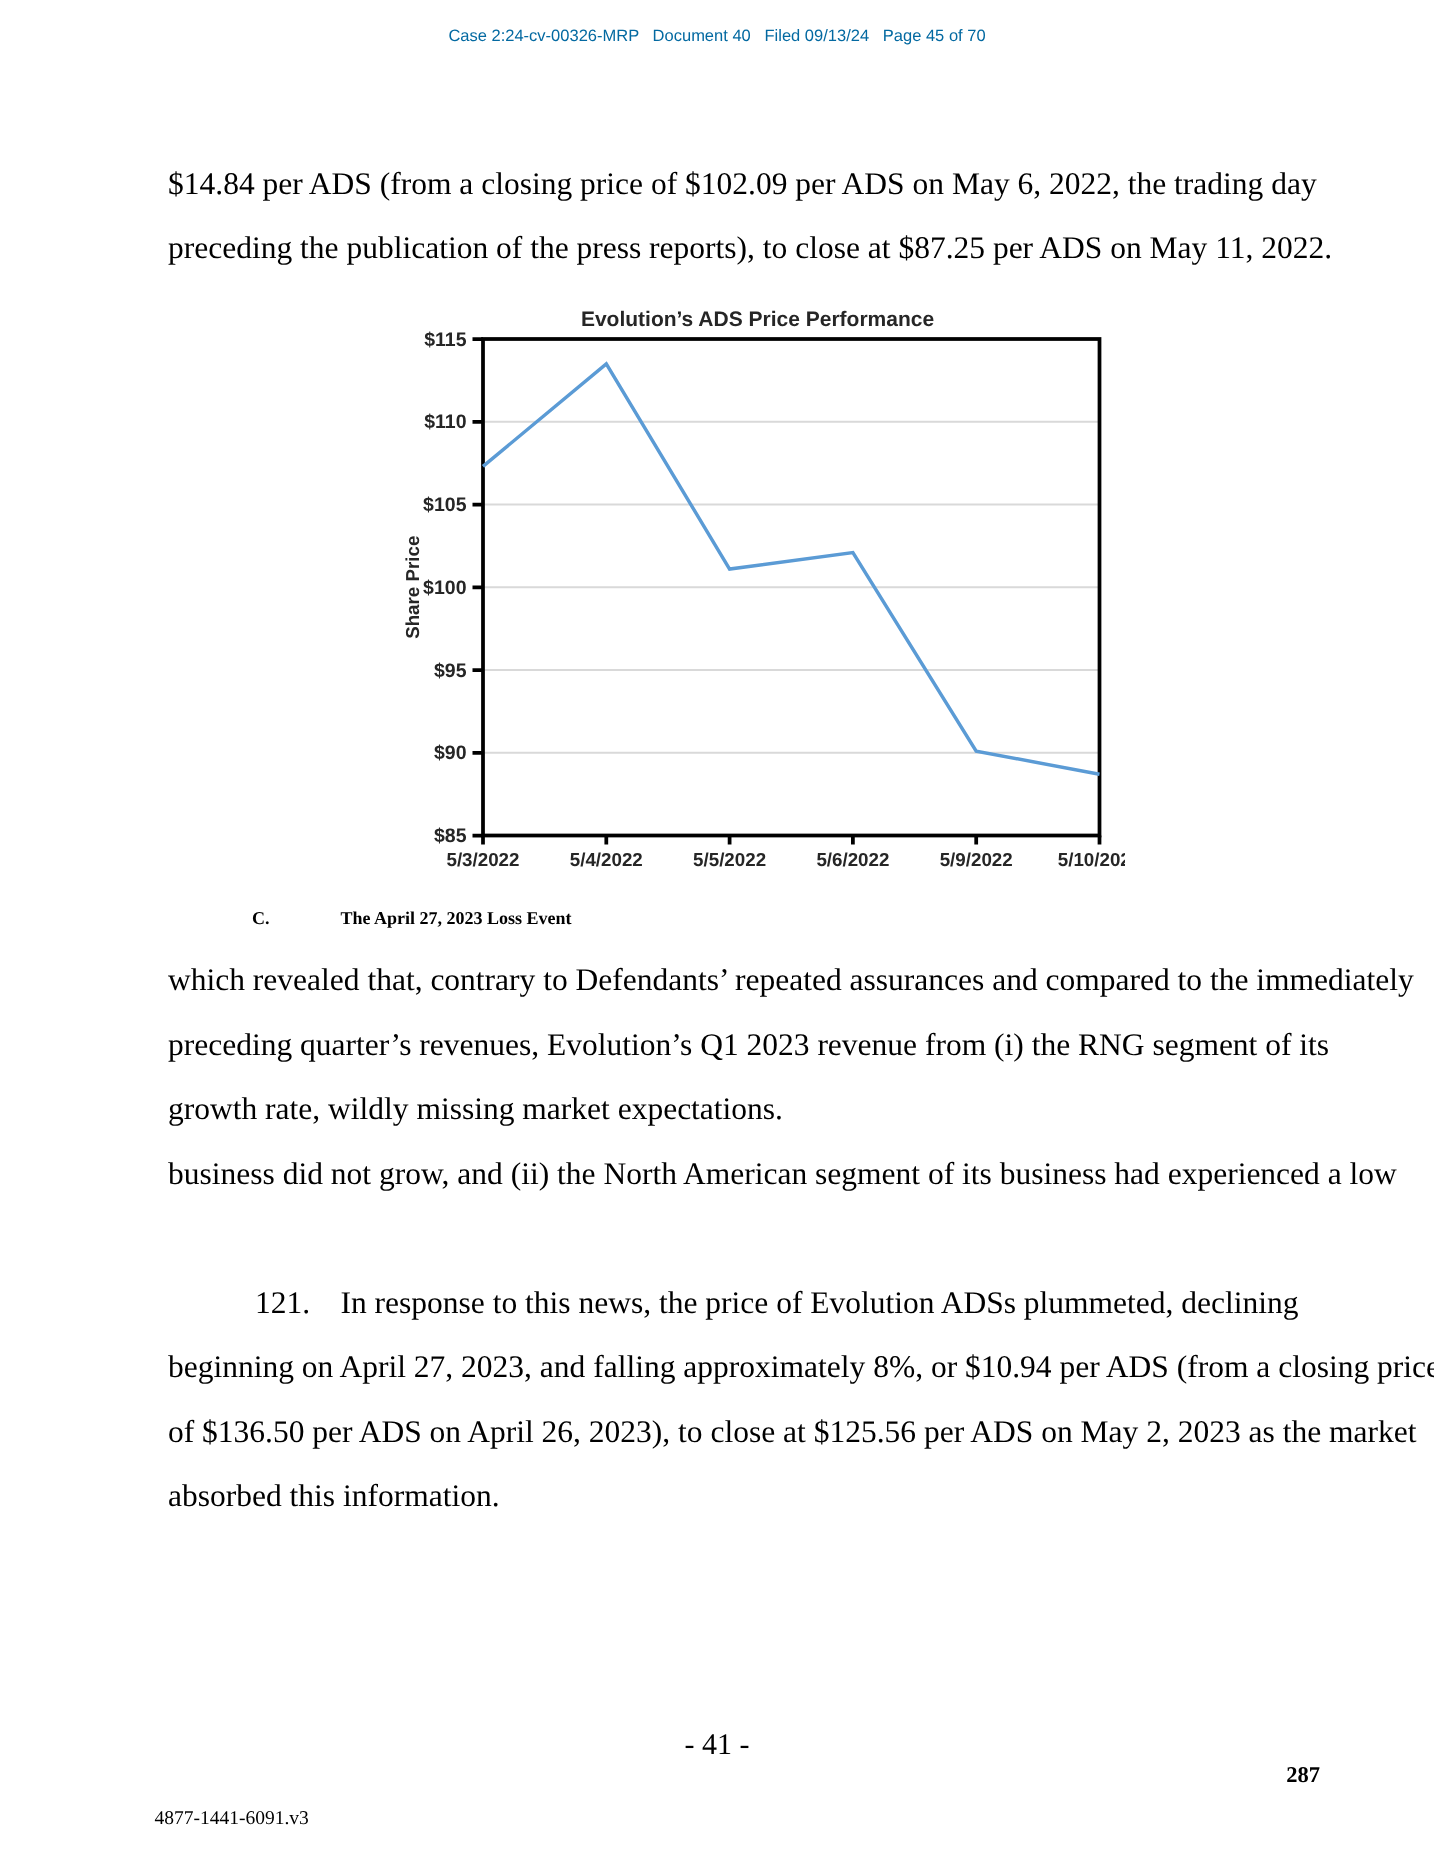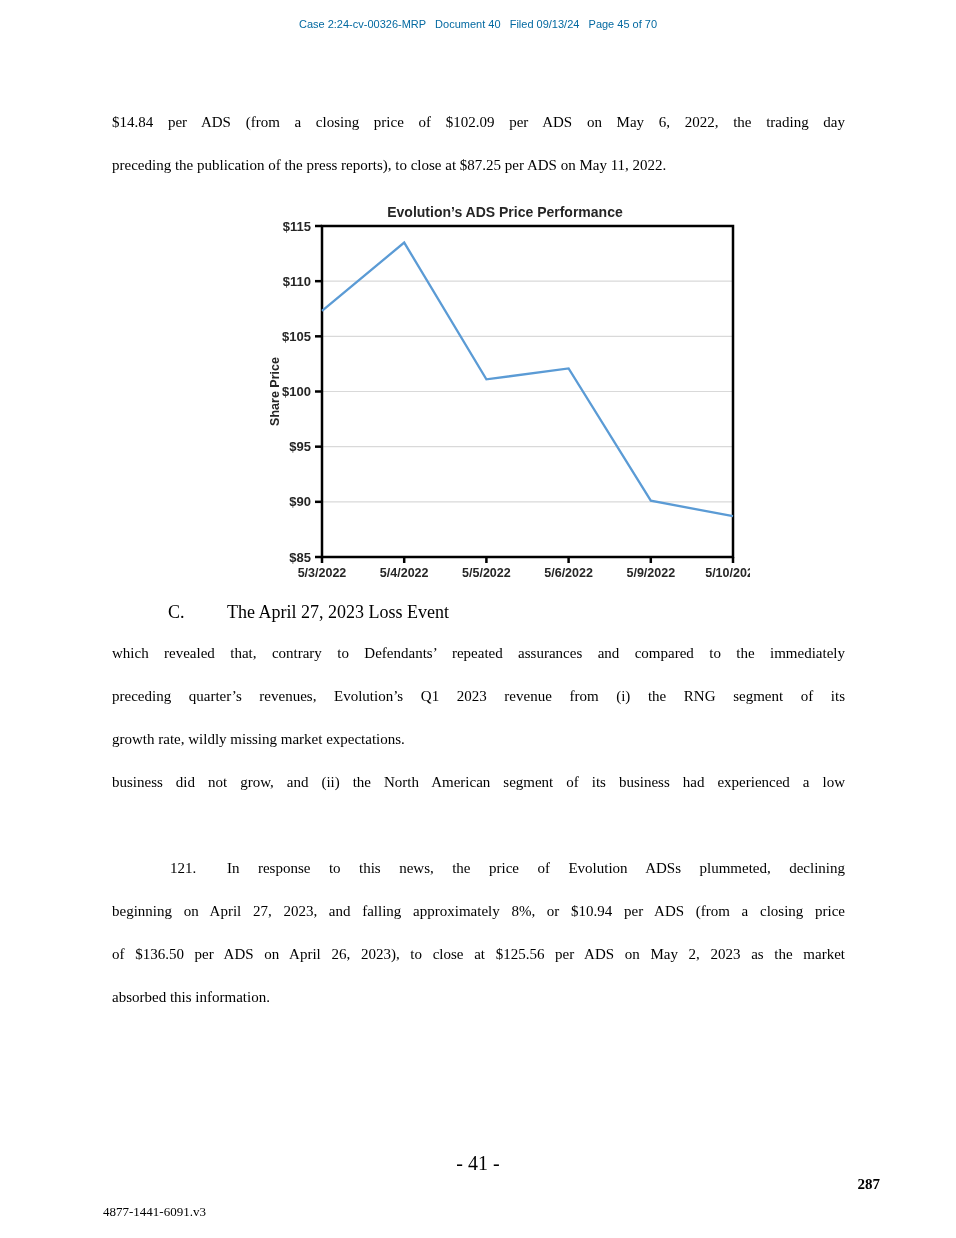--- a/index.html
+++ b/index.html
@@ -14,30 +14,30 @@
   .court-stamp{
     position:absolute;top:18px;left:0;width:100%;
     text-align:center;
     font-family:"Liberation Sans",sans-serif;
     font-size:11px;
     color:#0369a1;
     white-space:pre;
   }
   .textblock{
     position:absolute;left:112px;width:733px;
-    font-size:15px;line-height:43px;font-family:Liberation Serif, serif;
+    font-size:21px;line-height:43px;font-family:Liberation Serif, serif;
   }
   .bline{white-space:nowrap;}
   .jl{text-align:justify;text-align-last:justify;}
   .fl{text-align:right;text-align-last:left;}
   .indent{padding-left:58px;}
   .pnum{display:inline-block;width:57px;}
   .heading{
     position:absolute;left:112px;top:591px;width:733px;
-    font-size:18px;line-height:43px;font-weight:normal;white-space:nowrap;
+    font-size:12px;line-height:43px;font-weight:bold;white-space:nowrap;
   }
   .hnum{display:inline-block;width:59px;margin-left:56px;}
   .chart-wrap{position:absolute;left:265px;top:198px;width:485px;height:392px;}
   .page-num{
     position:absolute;top:1152px;left:0;width:100%;
     text-align:center;font-size:20px;
   }
   .doc-id{position:absolute;left:103px;top:1204px;font-size:13px;}
   .bates{
     position:absolute;top:1176px;right:76px;

